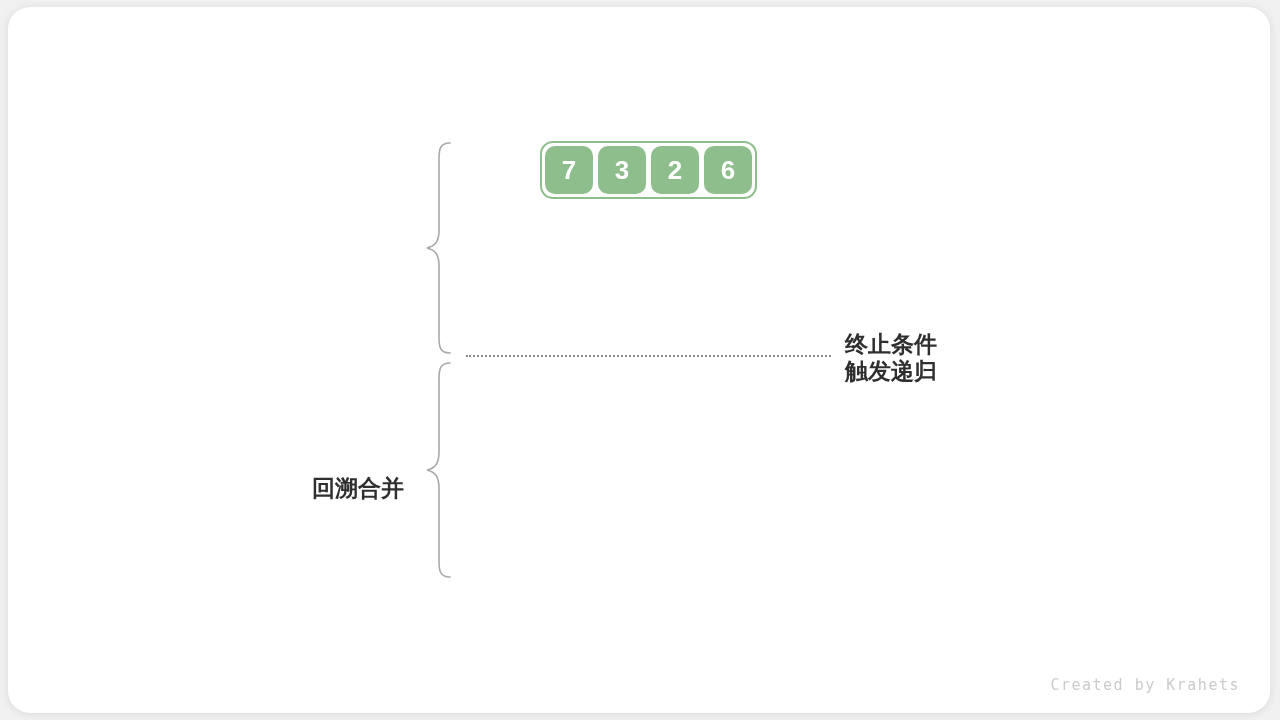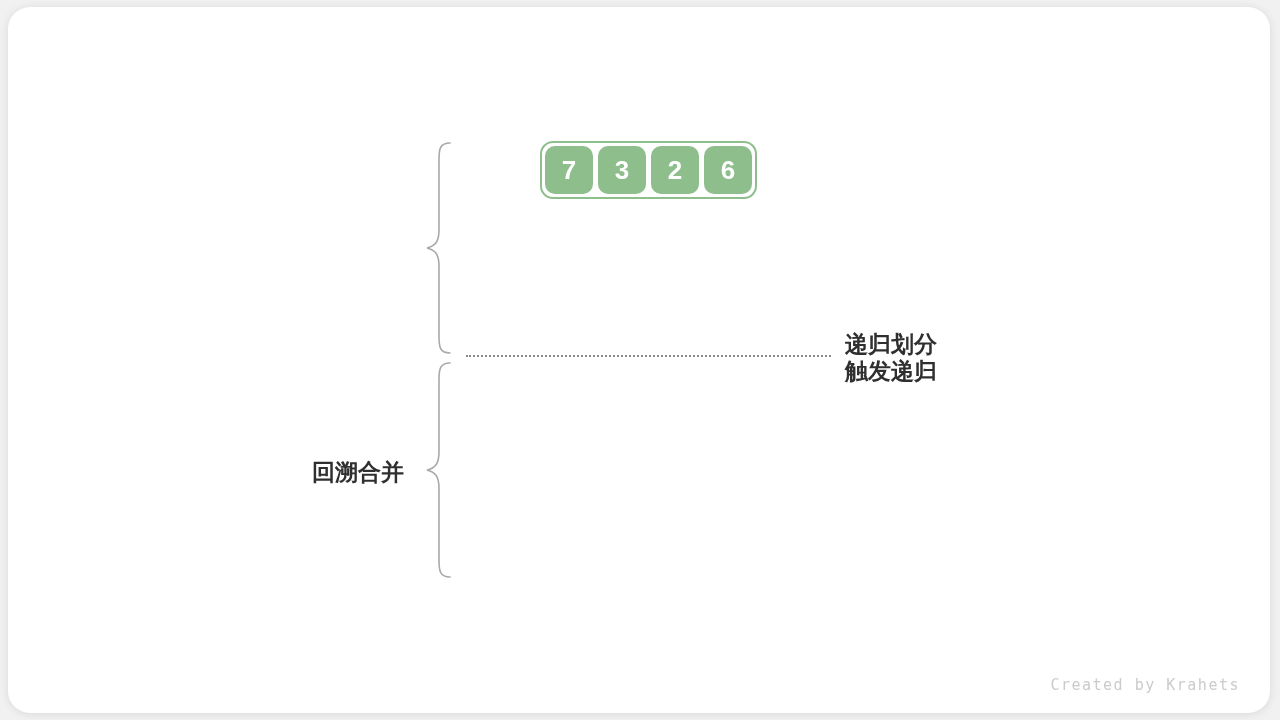--- a/index.html
+++ b/index.html
@@ -65,21 +65,21 @@
     position: absolute;
     left: 244px;
     width: 160px;
     text-align: right;
     font-size: 23px;
     font-weight: bold;
     color: #2F2F2F;
     line-height: 28px;
   }
   .phase-top-label { top: 234px; }
-  .phase-bottom-label { top: 458px; }
+  .phase-bottom-label { top: 474px; }
   
   .divider {
     position: absolute;
     left: 466px;
     top: 355px;
     width: 365px;
     height: 0;
     border-top: 2px dotted #8A8A8A;
   }
   
@@ -127,18 +127,18 @@
   <div class="array-box">
     <div class="cell">7</div>
     <div class="cell">3</div>
     <div class="cell">2</div>
     <div class="cell">6</div>
   </div>
 
   <div class="divider"></div>
 
   <div class="term-label">
-    <div>递归划分</div>
+    <div>终止条件</div>
     <div>触发递归</div>
   </div>
 
   <div class="watermark">Created by Krahets</div>
 </div>
 
 </body></html>

